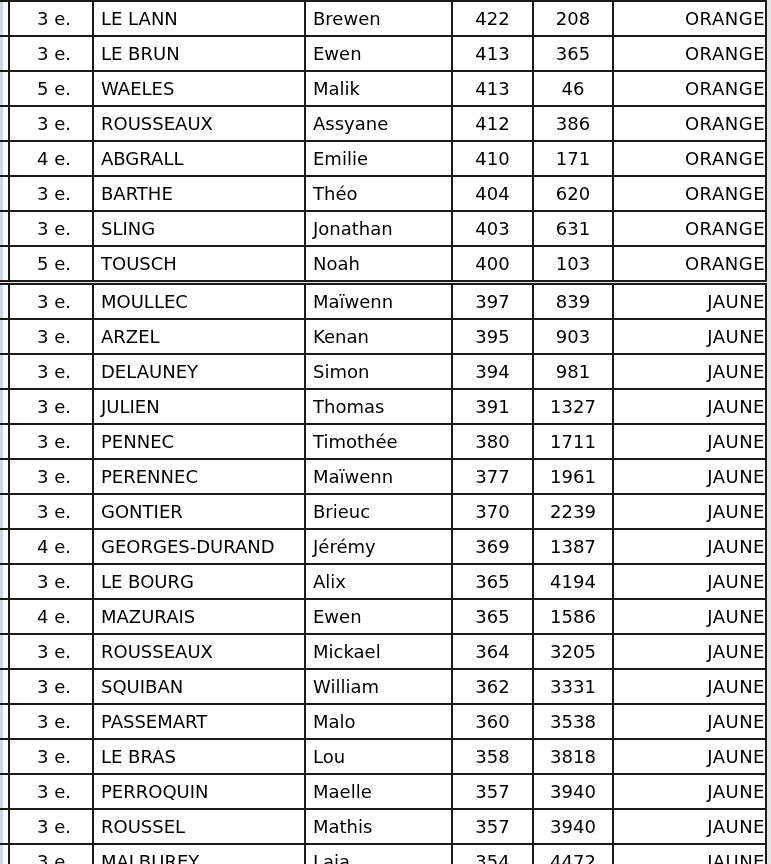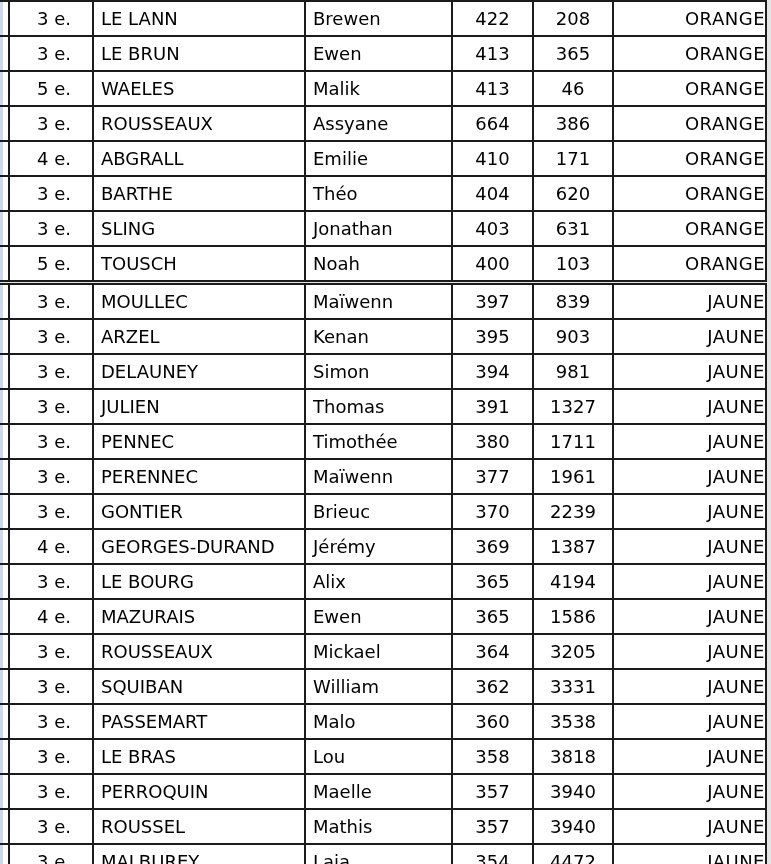--- a/index.html
+++ b/index.html
@@ -96,21 +96,21 @@
     <td class="col-first">Malik</td>
     <td class="col-score">413</td>
     <td class="col-rank">46</td>
     <td class="col-group">ORANGE</td>
   </tr>
         <tr>
     <td class="col-edge" style="box-shadow: rgb(204, 217, 236) 3px 0px 0px 0px inset;"></td>
     <td class="col-level">3 e.</td>
     <td class="col-last">ROUSSEAUX</td>
     <td class="col-first">Assyane</td>
-    <td class="col-score">664</td>
+    <td class="col-score">412</td>
     <td class="col-rank">386</td>
     <td class="col-group">ORANGE</td>
   </tr>
         <tr>
     <td class="col-edge" style="box-shadow: rgb(204, 217, 236) 3px 0px 0px 0px inset;"></td>
     <td class="col-level">4 e.</td>
     <td class="col-last">ABGRALL</td>
     <td class="col-first">Emilie</td>
     <td class="col-score">410</td>
     <td class="col-rank">171</td>

